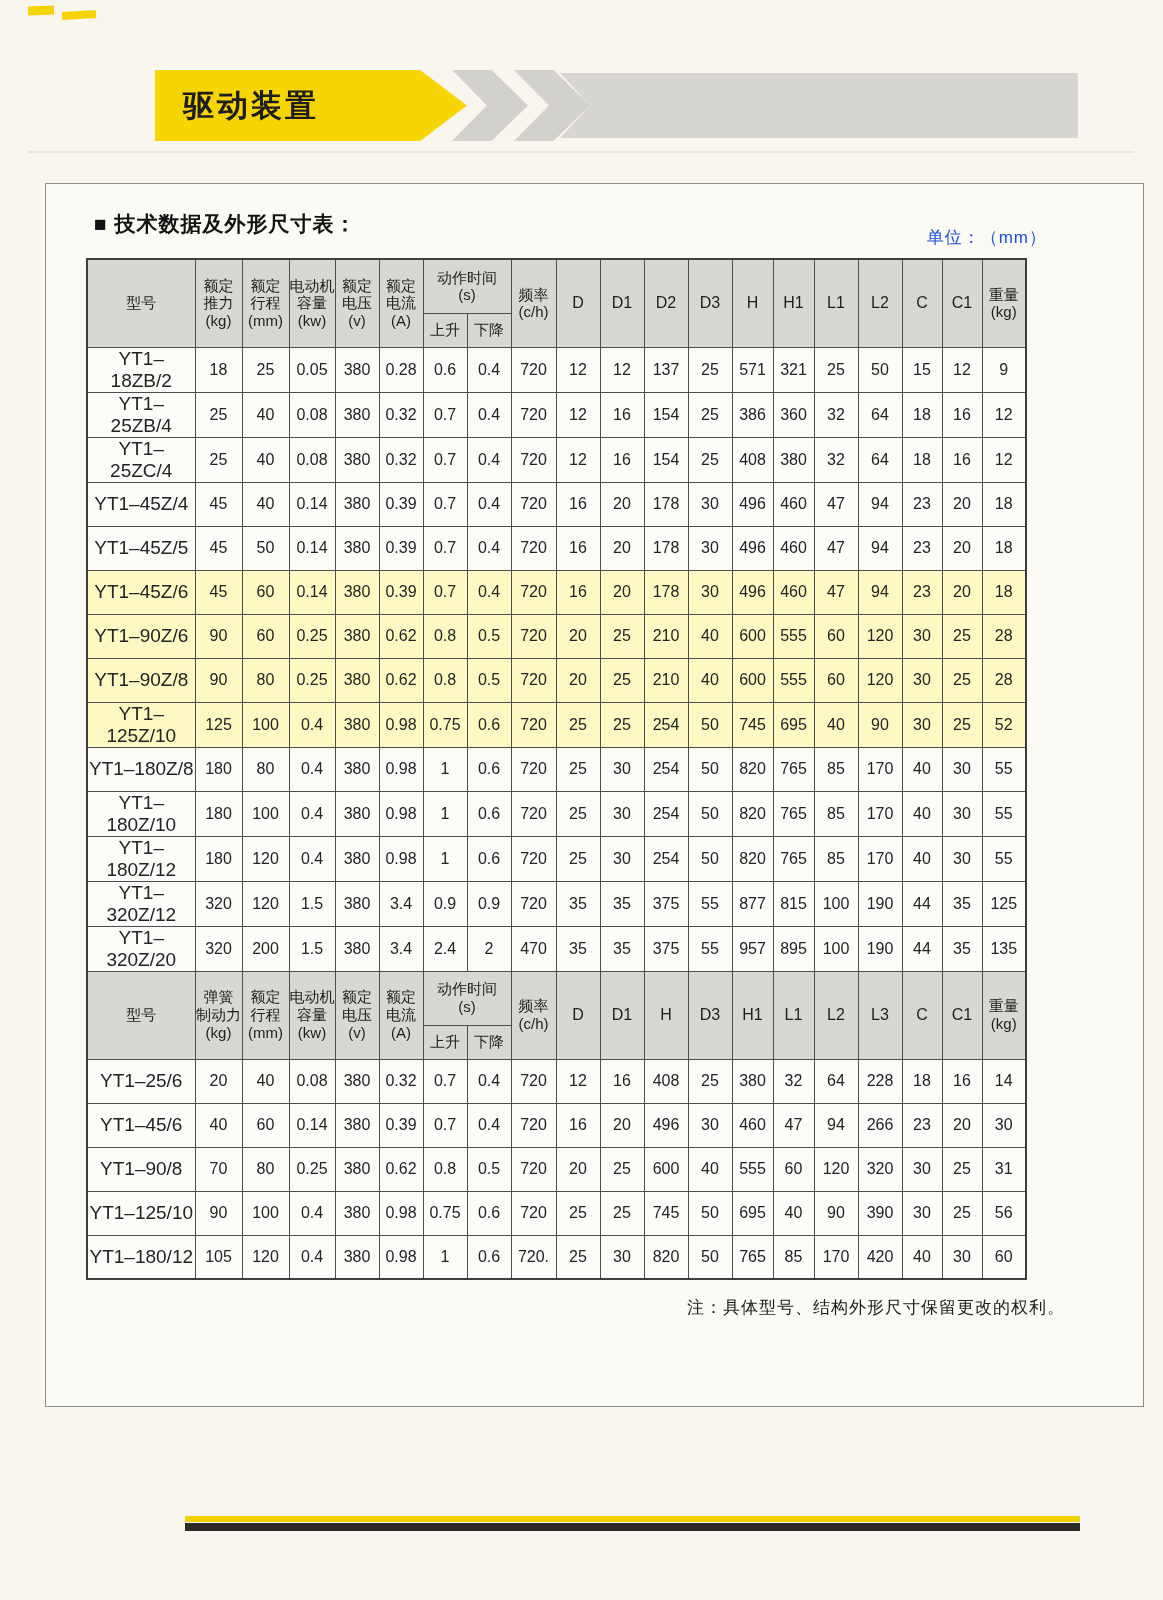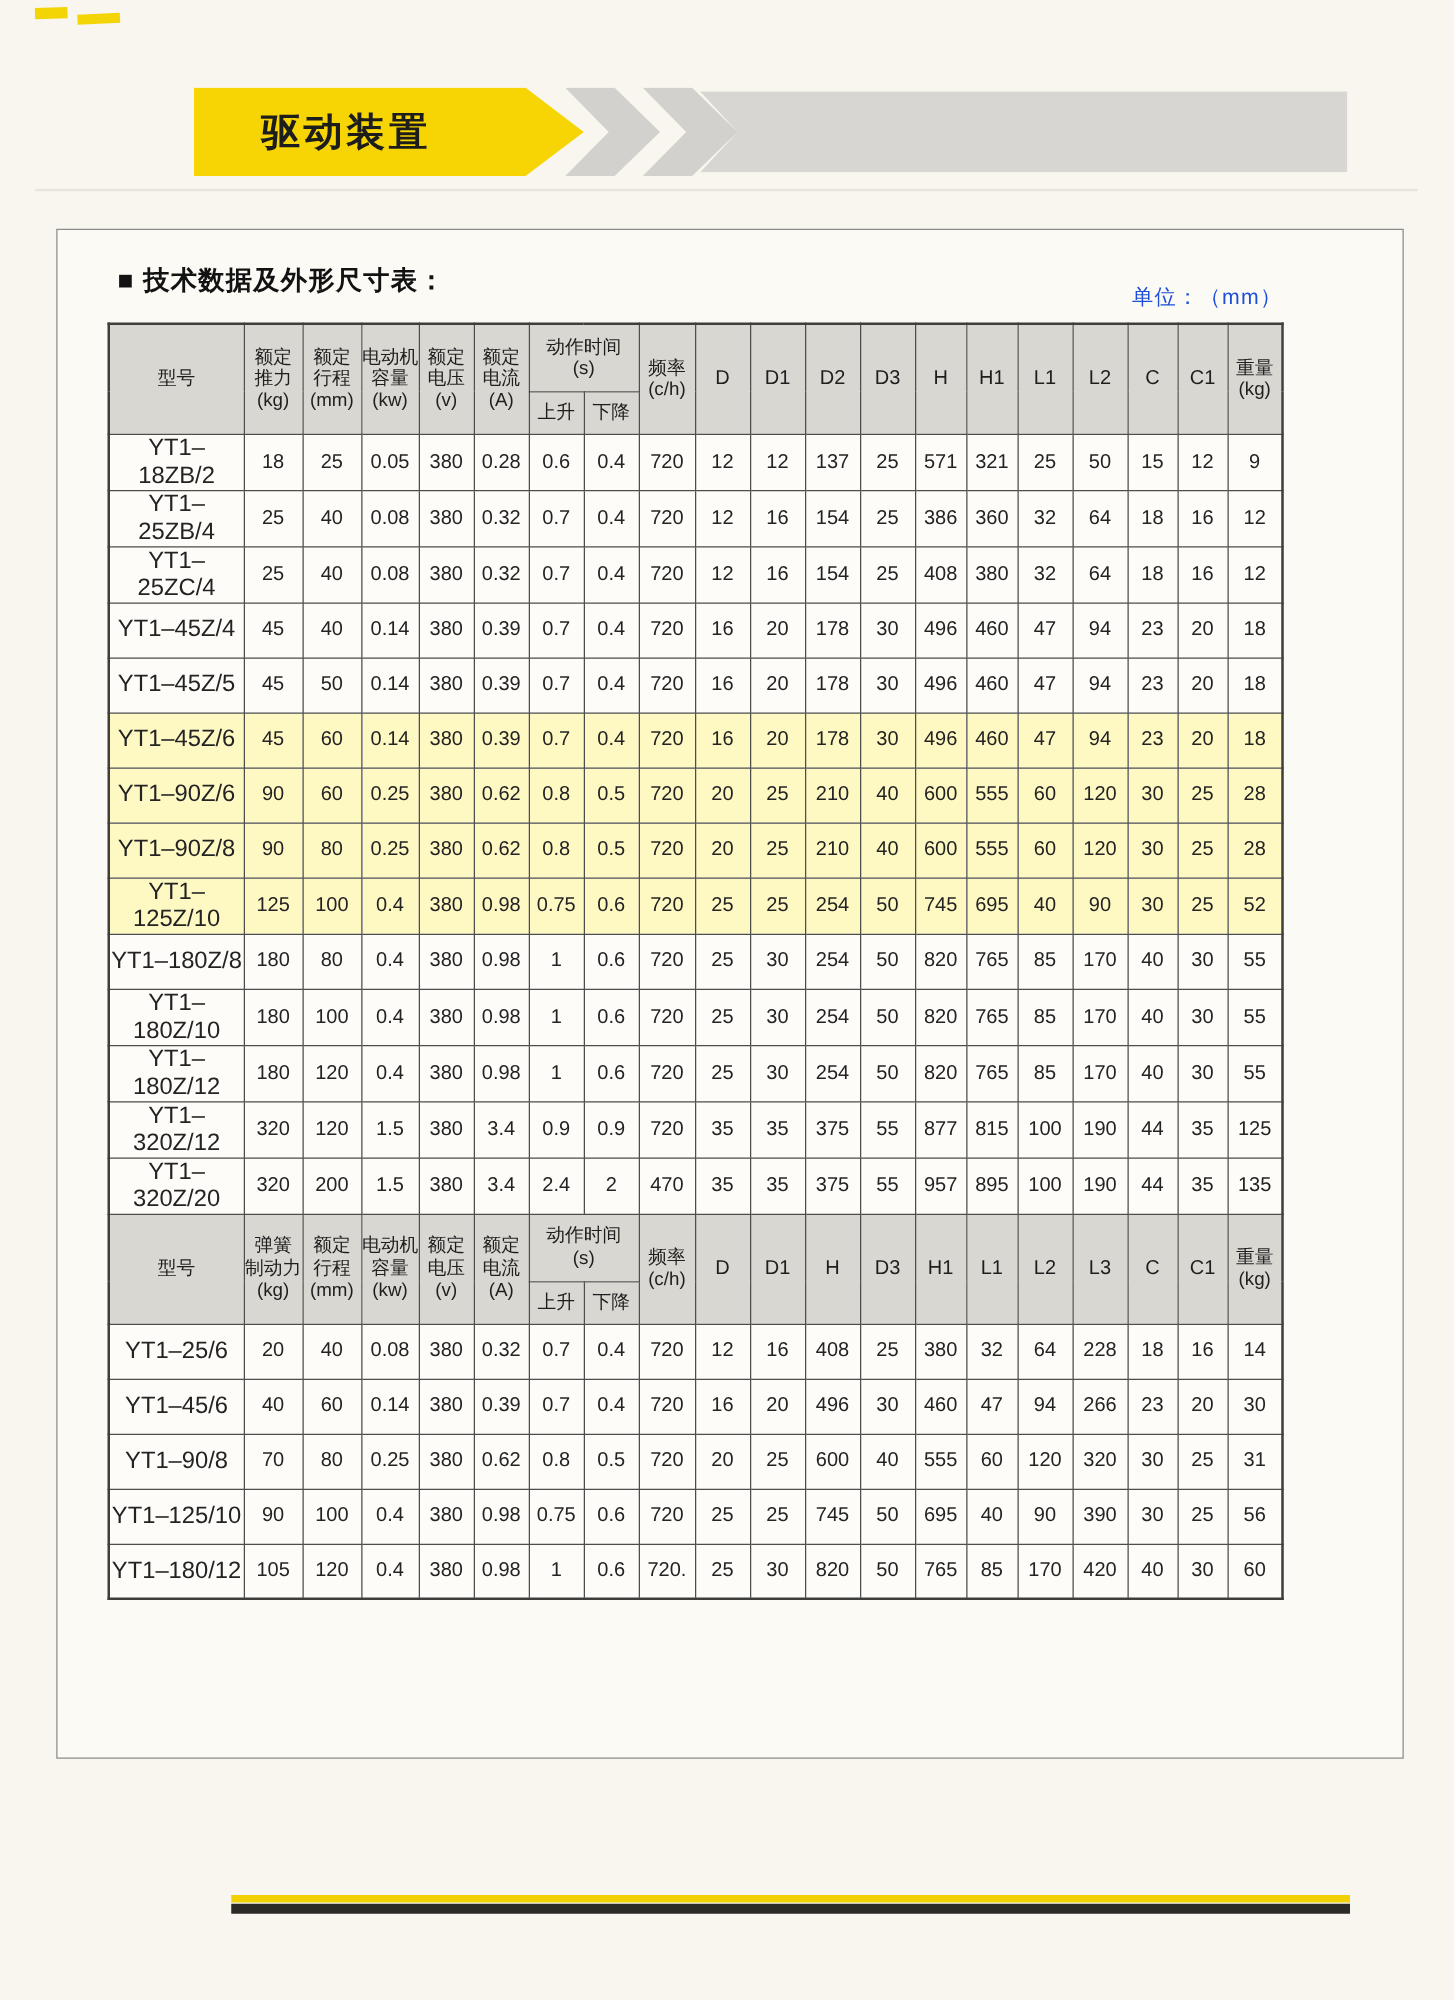--- a/index.html
+++ b/index.html
@@ -14,40 +14,40 @@
   .a2 { left:62px; top:11px; width:34px; height:8px; transform:rotate(-3deg); }
 
   
   .banner-yellow {
     position:absolute; left:155px; top:70px; width:312px; height:71px;
     background:#f7d504;
     clip-path:polygon(0 0, 85% 0, 100% 50%, 85% 100%, 0 100%);
     display:flex; align-items:center;
   }
   .banner-yellow .banner-text {
-    margin-left:54px; font-size:31px; font-weight:bold; color:#1d1d1b; letter-spacing:3px;
+    margin-left:28px; font-size:31px; font-weight:bold; color:#1d1d1b; letter-spacing:3px;
   }
   .chevron {
     position:absolute; top:70px; height:71px; width:76px; background:#d3d1cd;
     clip-path:polygon(0 0, 52% 0, 100% 50%, 52% 100%, 0 100%, 46% 50%);
   }
   .c1 { left:452px; }
   .c2 { left:514px; }
   .banner-band {
     position:absolute; left:560px; top:73px; height:65px; width:518px; background:#d8d6d2;
     clip-path:polygon(0 0, 100% 0, 100% 100%, 0 100%, 30px 50%);
   }
   .banner-underline {
     position:absolute; left:28px; top:151px; width:1106px; height:2px; background:#e9e5de;
   }
 
   
   .content-box {
     position:absolute; left:45px; top:183px; width:1076px; height:1222px;
-    background:#fcfaf5; border:1px solid #8b8b89;
+    background:#fcfaf5; border:1px solid #8b8b89;padding-left:21px;
   }
   .section-title {
     position:absolute; left:48px; top:26px;
     font-size:21px; font-weight:bold; color:#121212; letter-spacing:1px;
   }
   .unit-label {
     position:absolute; right:96px; top:42px;
     font-size:17px; color:#1d4ed8; letter-spacing:1px;
   }
 
@@ -618,18 +618,19 @@
             <td>85</td>
             <td>170</td>
             <td>420</td>
             <td>40</td>
             <td>30</td>
             <td>60</td>
           </tr>
         </tbody>
     </table>
 
+    <div class="note">注：具体型号、结构外形尺寸保留更改的权利。</div>
   </div>
 
   <div class="stripe yellow"></div>
   <div class="stripe black"></div>
 
 </div>
 
 </body></html>

